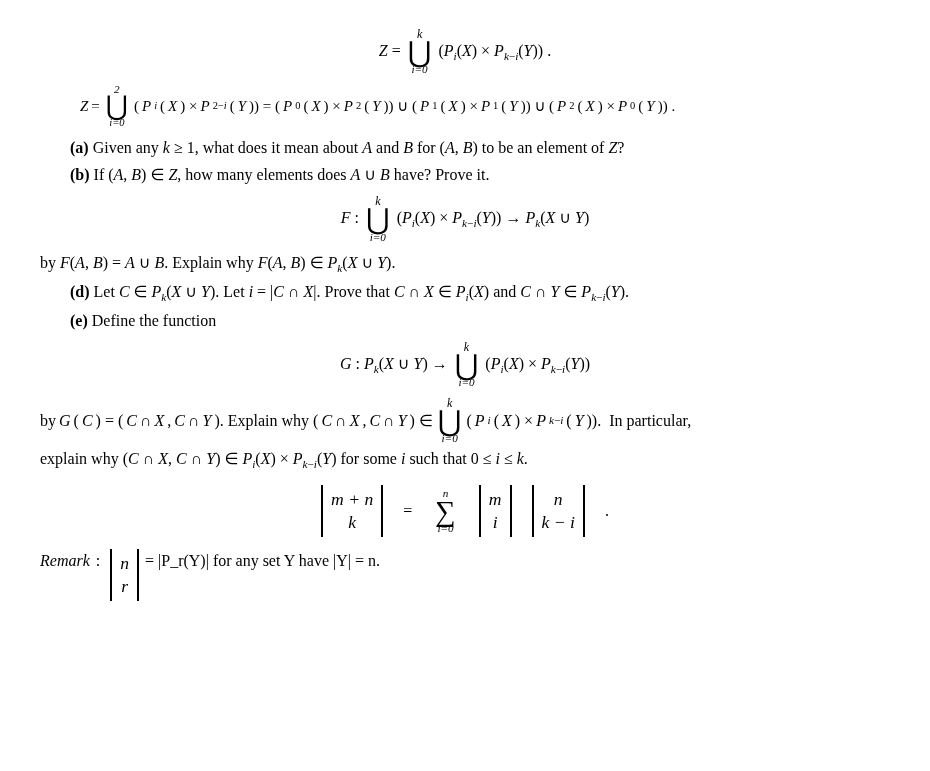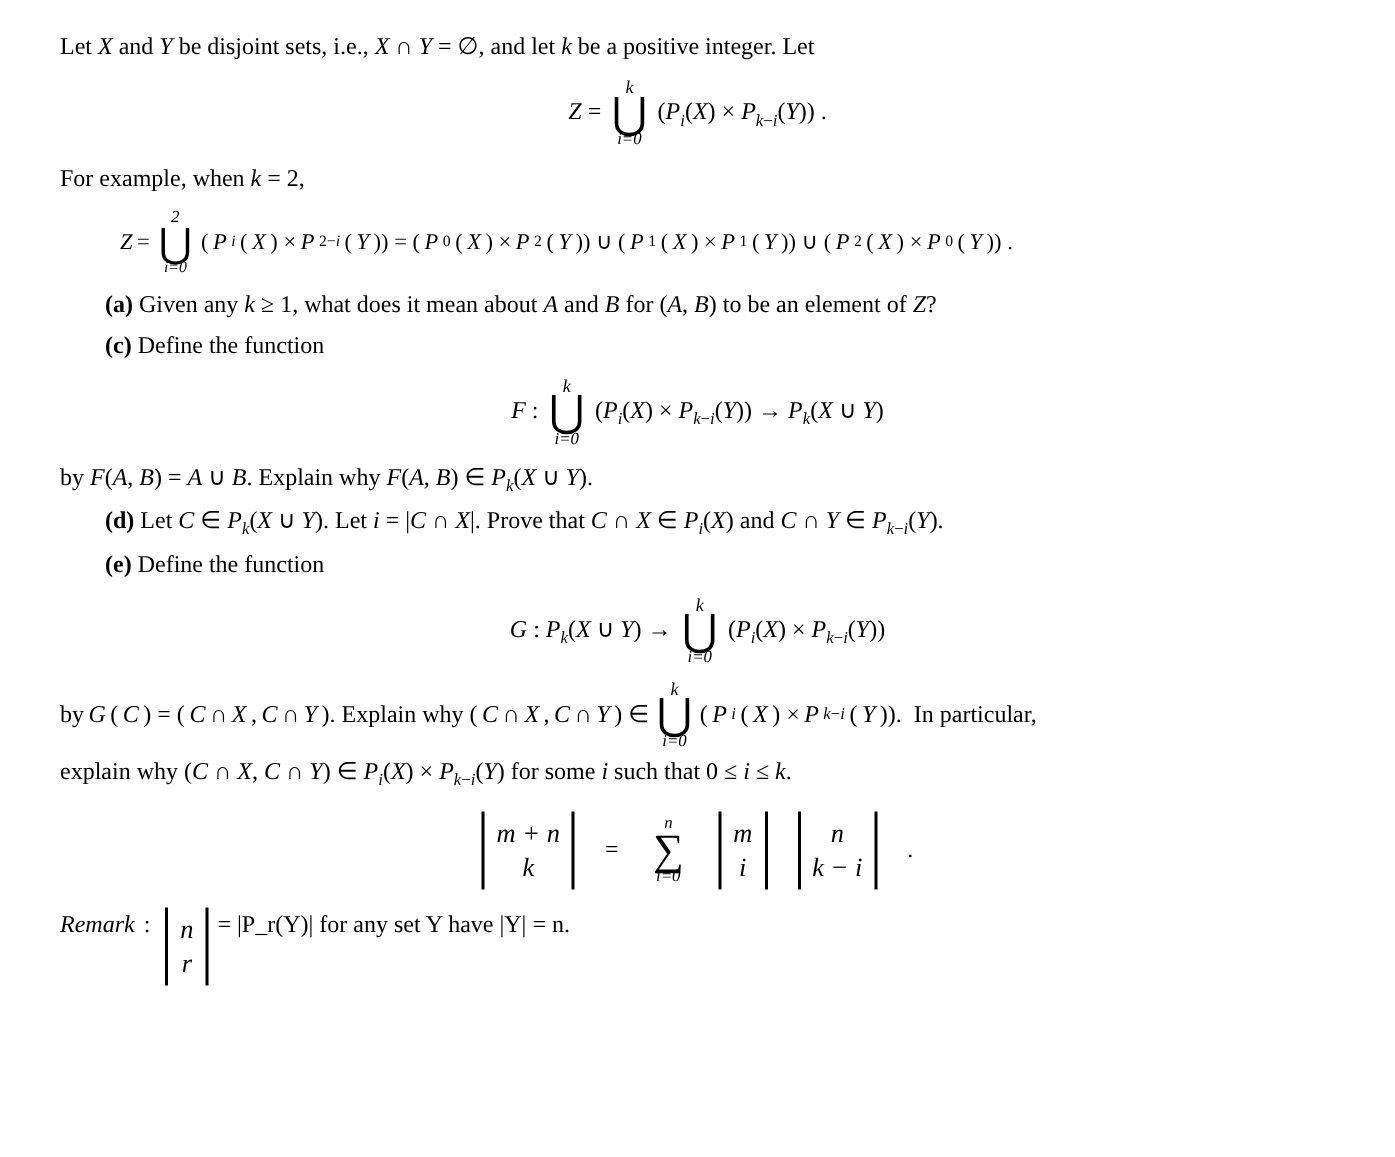--- a/index.html
+++ b/index.html
@@ -128,53 +128,47 @@
       align-items: flex-start;
       gap: 6px;
       margin-top: 12px;
     }
   </style>
 </head>
 <body>
 
 <div class="math-content">
 
-  <div class="line">
-    Let <span class="italic">X</span> and <span class="italic">Y</span> be disjoint sets, i.e., <span class="italic">X</span> ∩ <span class="italic">Y</span> = ∅, and let <span class="italic">k</span> be a positive integer. Let
-  </div>
 
   <div class="block-equation">
     <span class="italic">Z</span> =
     <span class="union-container">
       <span class="union-sup italic">k</span>
       <span class="union-sym">⋃</span>
       <span class="union-sub">i=0</span>
     </span>
     (<span class="italic">P</span><sub><span class="italic">i</span></sub>(<span class="italic">X</span>) × <span class="italic">P</span><sub><span class="italic">k</span>−<span class="italic">i</span></sub>(<span class="italic">Y</span>)) .
   </div>
 
-  <div class="line section-gap">
-    For example, when <span class="italic">k</span> = 2,
-  </div>
 
   <div class="block-equation" style="text-align:left; padding-left: 40px; display:flex; align-items:center; flex-wrap:wrap; gap:3px; font-size:15px;">
     <span class="italic">Z</span> =
     <span class="union-container">
       <span class="union-sup italic">2</span>
       <span class="union-sym">⋃</span>
       <span class="union-sub">i=0</span>
     </span>
     (<span class="italic">P</span><sub><span class="italic">i</span></sub>(<span class="italic">X</span>) × <span class="italic">P</span><sub>2−<span class="italic">i</span></sub>(<span class="italic">Y</span>)) = (<span class="italic">P</span><sub>0</sub>(<span class="italic">X</span>) × <span class="italic">P</span><sub>2</sub>(<span class="italic">Y</span>)) ∪ (<span class="italic">P</span><sub>1</sub>(<span class="italic">X</span>) × <span class="italic">P</span><sub>1</sub>(<span class="italic">Y</span>)) ∪ (<span class="italic">P</span><sub>2</sub>(<span class="italic">X</span>) × <span class="italic">P</span><sub>0</sub>(<span class="italic">Y</span>)) .
   </div>
 
   <div class="line indent">
     <span class="bold">(a)</span> Given any <span class="italic">k</span> ≥ 1, what does it mean about <span class="italic">A</span> and <span class="italic">B</span> for (<span class="italic">A</span>, <span class="italic">B</span>) to be an element of <span class="italic">Z</span>?
   </div>
   <div class="line indent">
-    <span class="bold">(c)</span> Define the function
+    <span class="bold">(b)</span> If (<span class="italic">A</span>, <span class="italic">B</span>) ∈ <span class="italic">Z</span>, how many elements does <span class="italic">A</span> ∪ <span class="italic">B</span> have? Prove it.
   </div>
 
   <div class="block-equation">
     <span class="italic">F</span> :
     <span class="union-container">
       <span class="union-sup italic">k</span>
       <span class="union-sym">⋃</span>
       <span class="union-sub">i=0</span>
     </span>
     (<span class="italic">P</span><sub><span class="italic">i</span></sub>(<span class="italic">X</span>) × <span class="italic">P</span><sub><span class="italic">k</span>−<span class="italic">i</span></sub>(<span class="italic">Y</span>)) → <span class="italic">P</span><sub><span class="italic">k</span></sub>(<span class="italic">X</span> ∪ <span class="italic">Y</span>)

